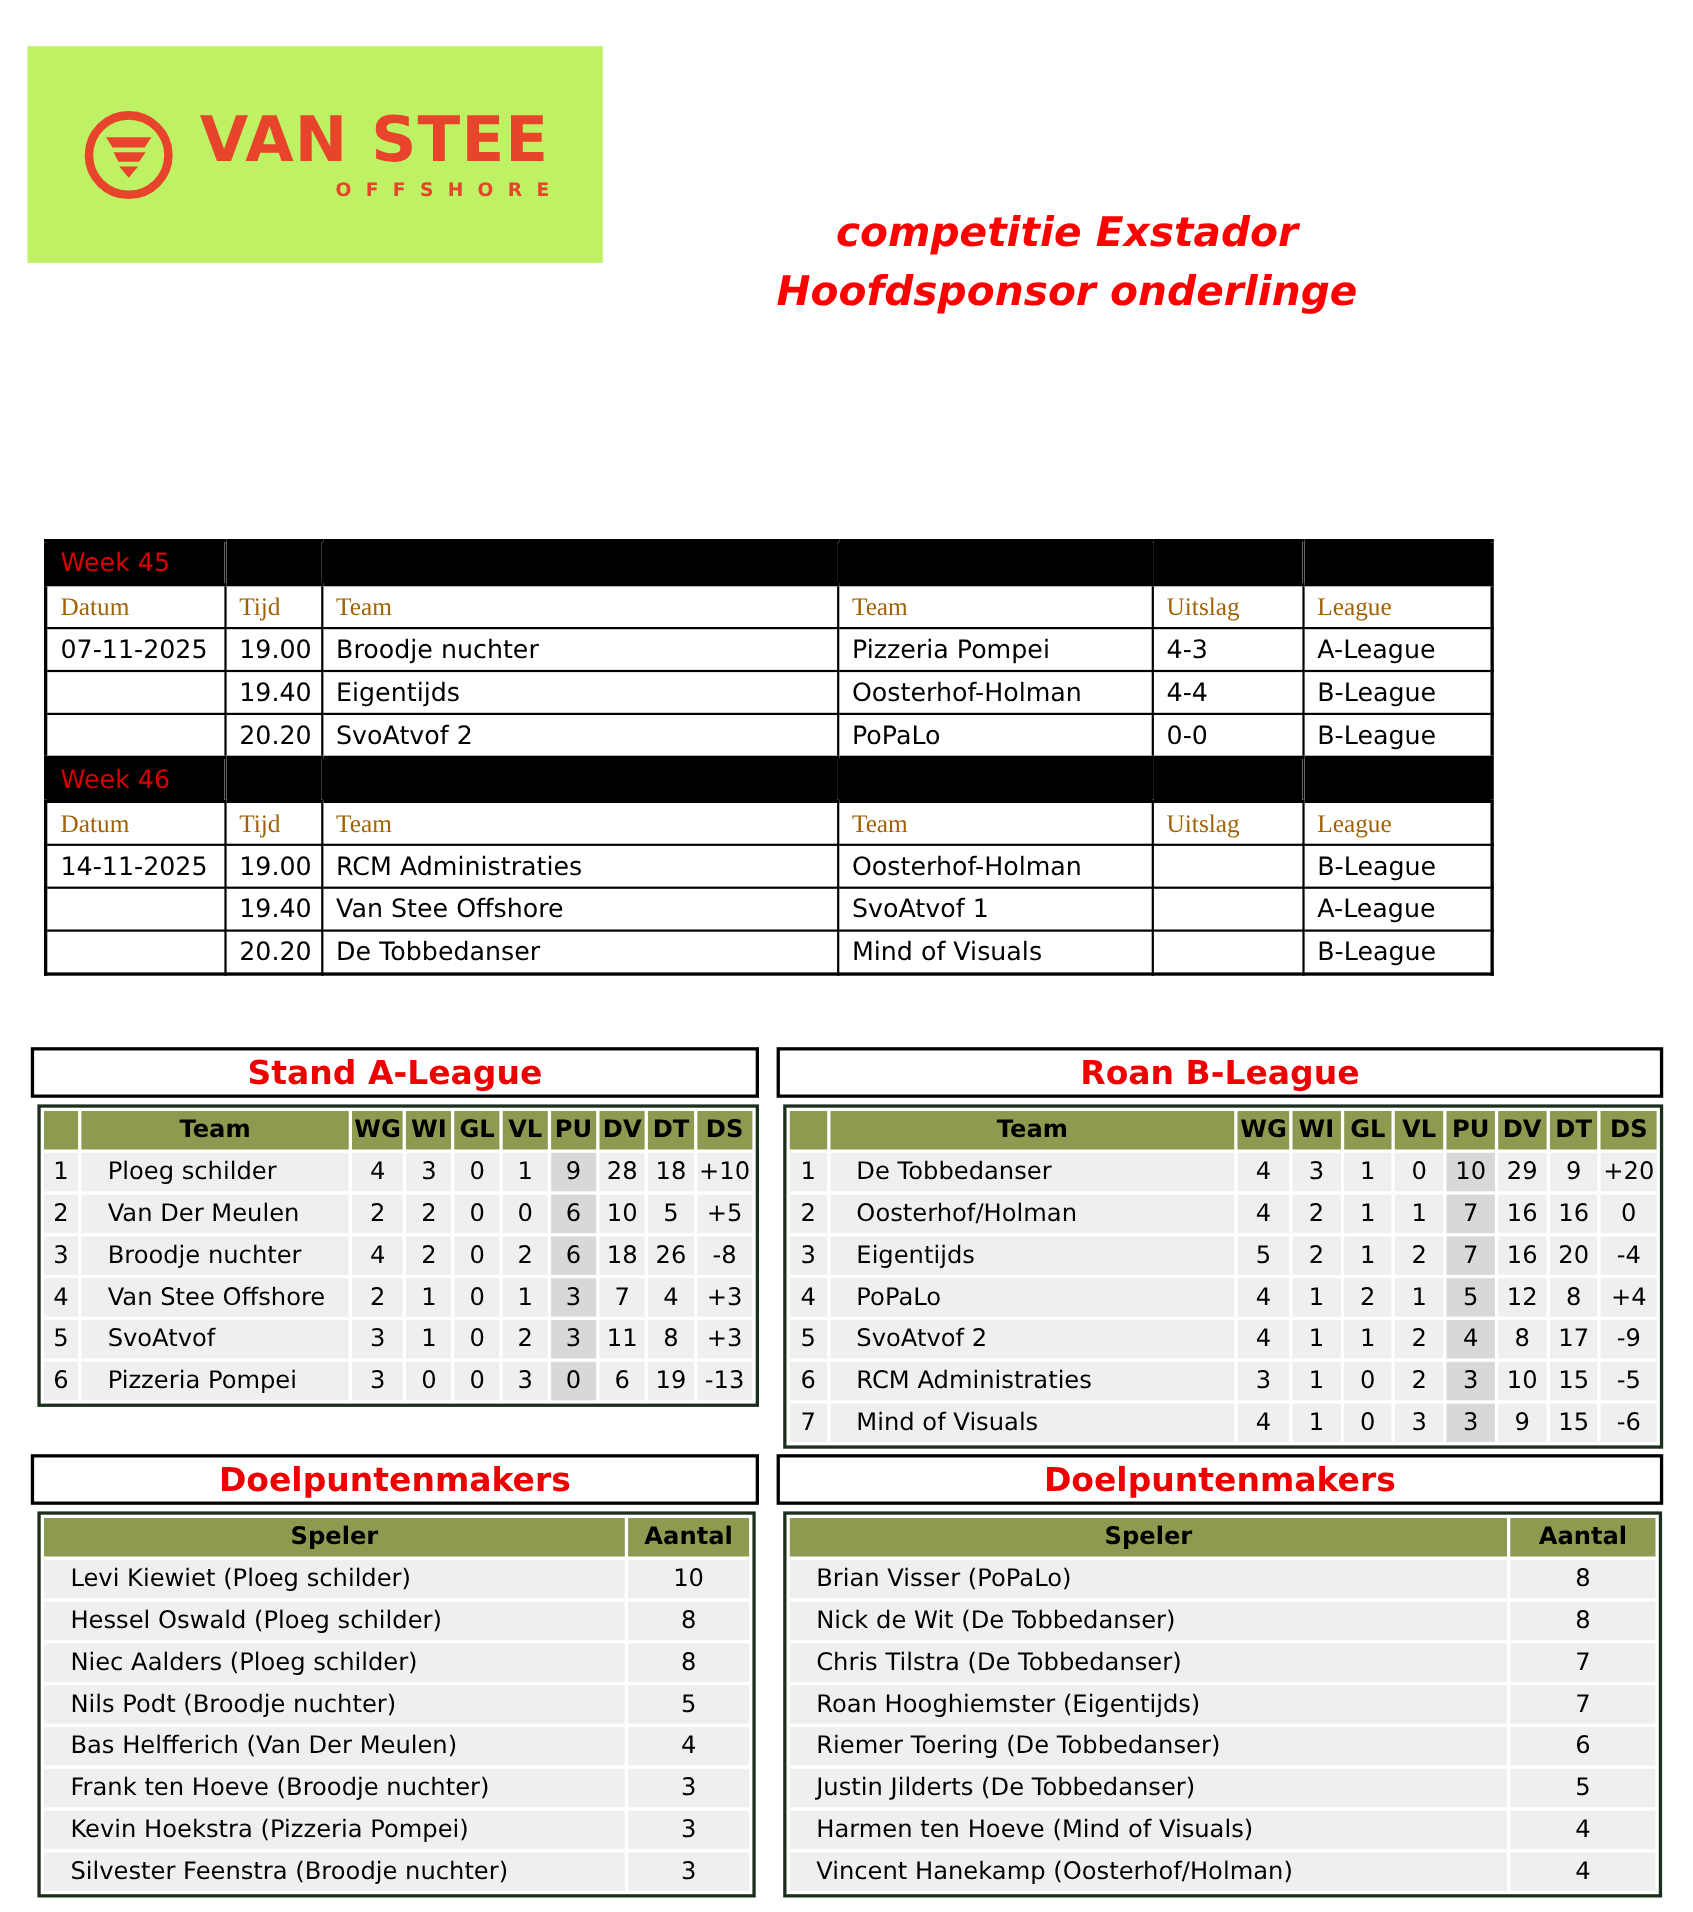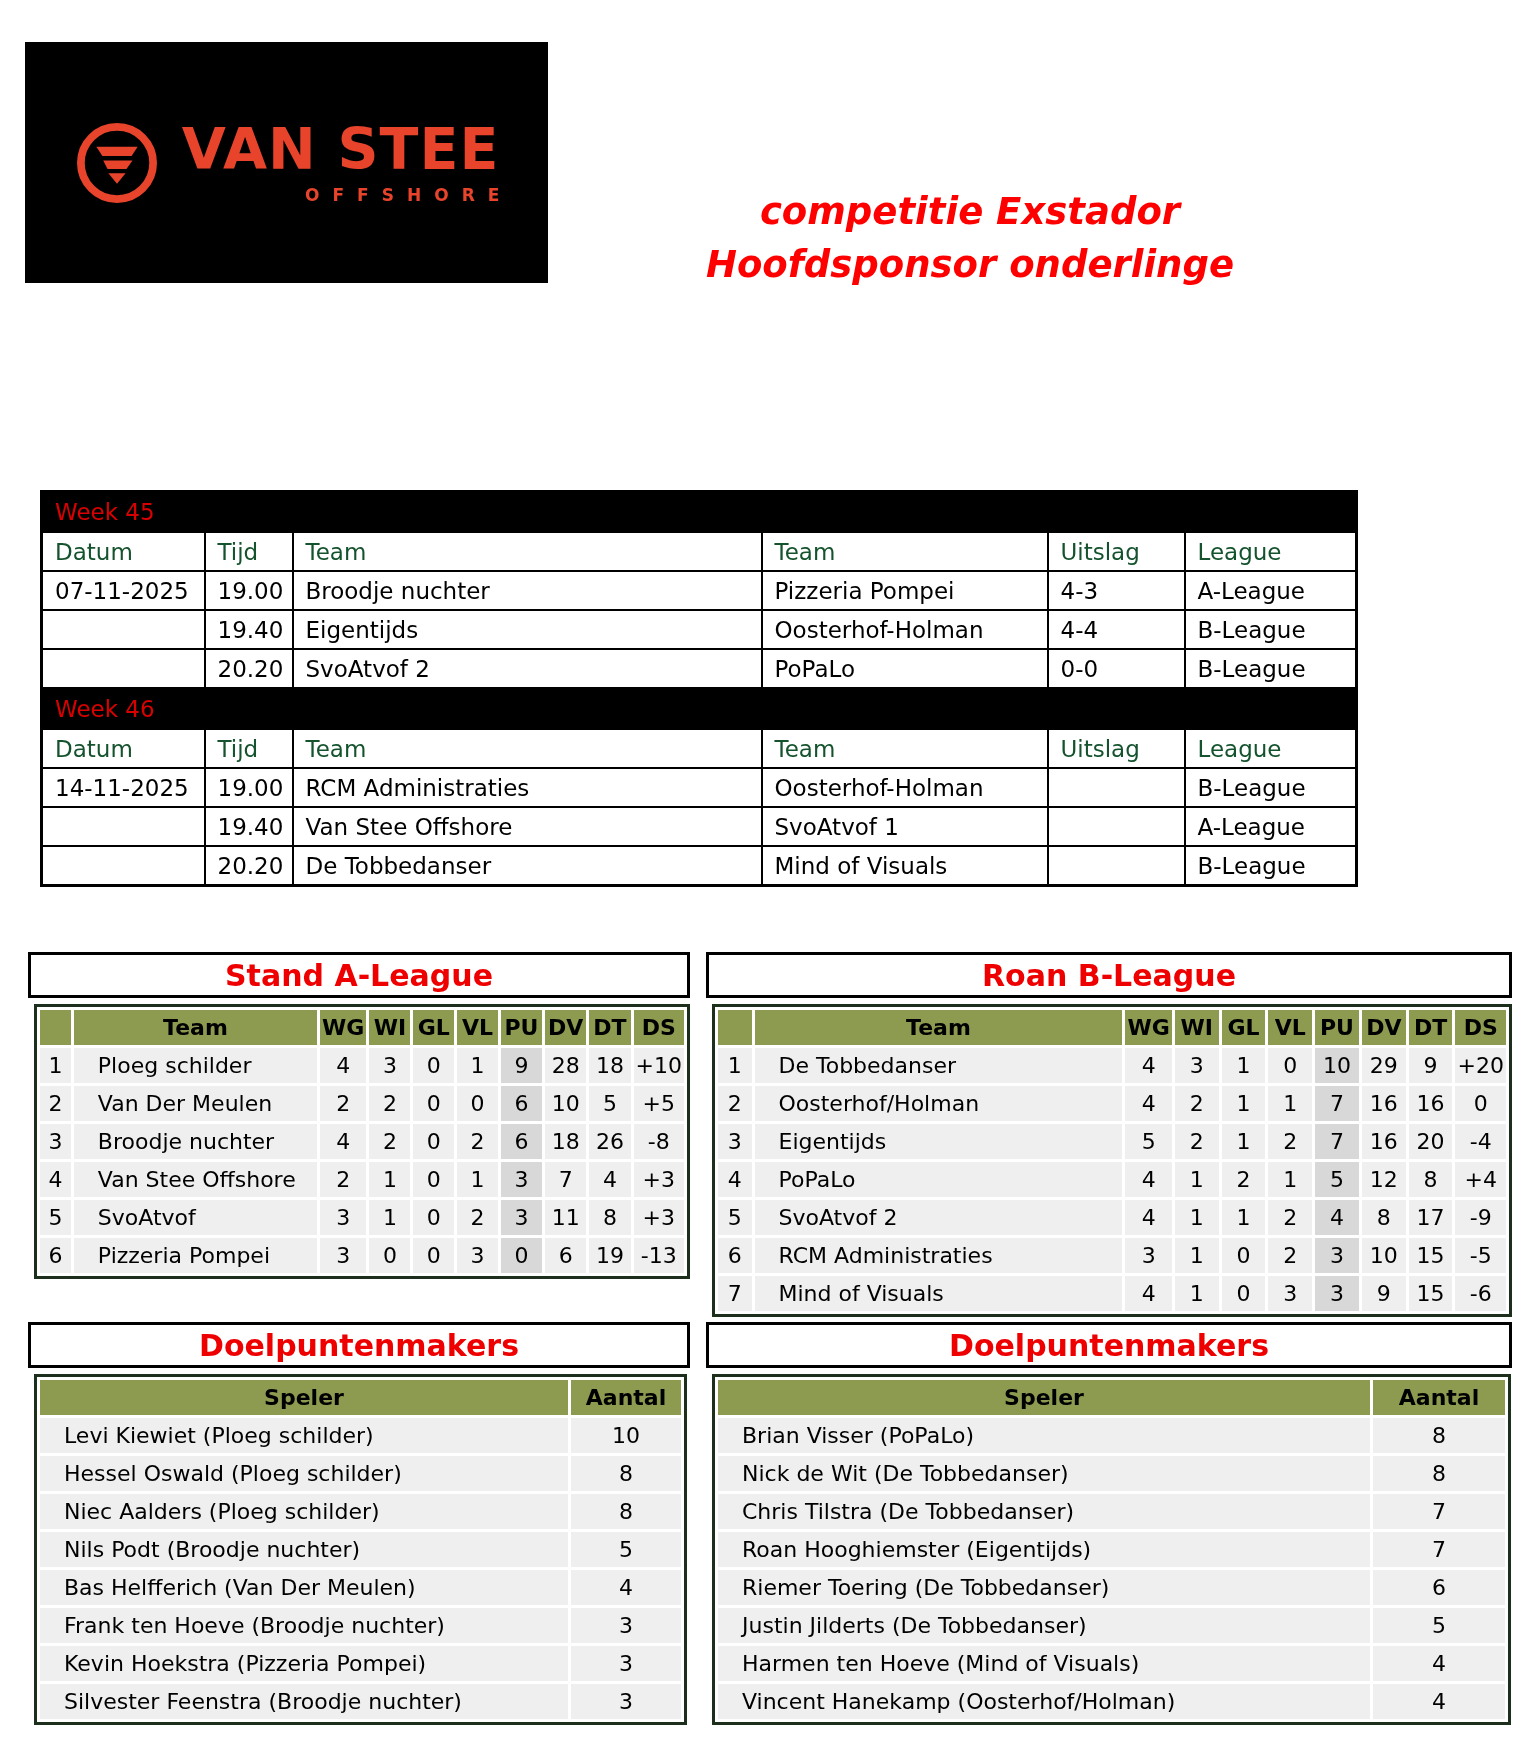--- a/index.html
+++ b/index.html
@@ -1,35 +1,35 @@
 <!DOCTYPE html>
 <html><head>
 <meta charset="utf-8">
 <style>
   html,body{margin:0;padding:0;background:#fff;}
   body{width:1539px;font-family:"DejaVu Sans","Liberation Sans",sans-serif;color:#000;}
 
   
   .hero{position:relative;height:490px;}
-  .logo-block{position:absolute;left:25px;top:42px;width:523px;height:241px;background:#000000;
+  .logo-block{position:absolute;left:25px;top:42px;width:523px;height:197px;background:#bef264;
     display:flex;justify-content:center;}
   .logo-inner{display:flex;align-items:center;gap:22px;}
   .logo-icon{width:86px;height:86px;flex:0 0 auto;}
   .logo-text{display:flex;flex-direction:column;}
   .brand{font-size:57px;font-weight:bold;color:#E8442C;letter-spacing:1px;line-height:1;white-space:nowrap;}
   .sub{font-size:17px;font-weight:bold;color:#E8442C;letter-spacing:13px;margin-right:-13px;margin-top:7px;text-align:right;}
   .main-title{position:absolute;left:625px;top:186px;width:690px;text-align:center;
     font-size:37px;font-weight:bold;font-style:italic;color:#FF0000;line-height:1.42;}
 
   
   table.schedule{margin-left:40px;border-collapse:collapse;width:1315px;table-layout:fixed;
     font-size:23px;border:3px solid #000;}
   table.schedule td{border:2px solid #000;height:37px;padding:0 12px;white-space:nowrap;overflow:hidden;}
   table.schedule tr.week-row td{background:#000000;color:#D80000;border-top-width:3px;border-bottom-width:3px;}
-  table.schedule tr.head-row td{color:#14532d;}
+  table.schedule tr.head-row td{color:#a16207;font-family:Liberation Serif, serif;}
   table.schedule td.c-uitslag{text-align:left;}
 
   
   .boards{margin:65px 0 26px 28px;display:grid;grid-template-columns:662px 806px;column-gap:16px;}
   .title-box{border:3px solid #000;height:46px;box-sizing:border-box;margin-bottom:6px;
     display:flex;align-items:center;justify-content:center;
     font-size:30px;font-weight:bold;color:#EE0000;}
   .zone{padding-left:6px;}
   .zone-stand{min-height:318px;}
 

